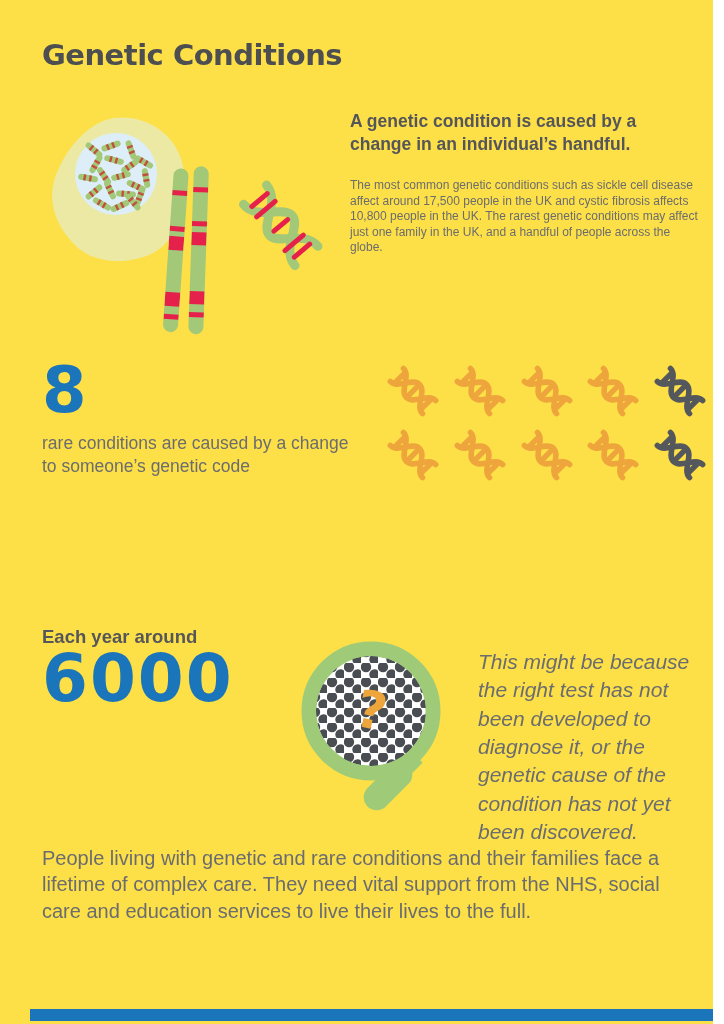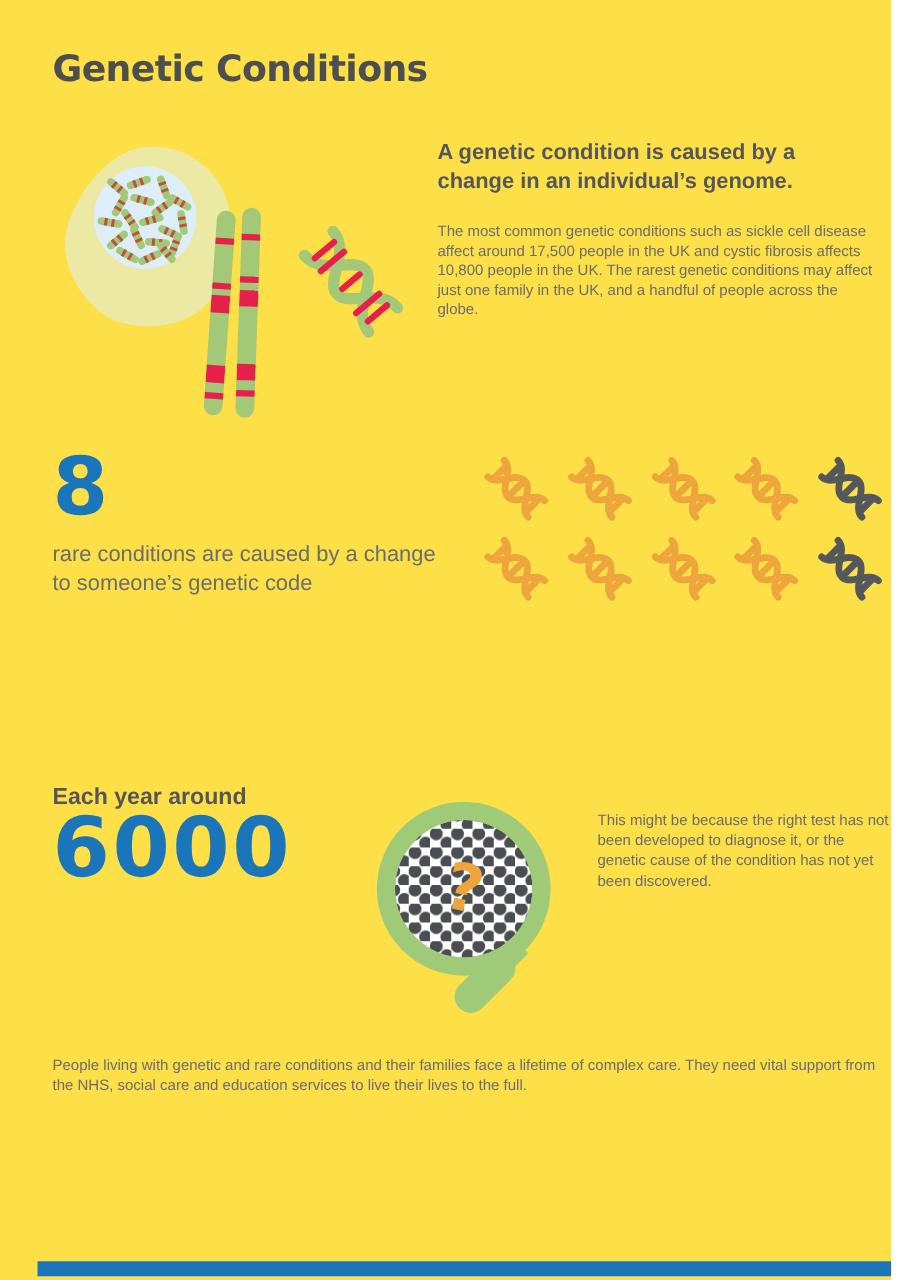--- a/index.html
+++ b/index.html
@@ -57,25 +57,25 @@
   
   .swan-sub{position:absolute;left:42px;top:562px;width:410px;
          font-size:17.5px;line-height:1.32;color:var(--ink-body);}
   .pre-stat{position:absolute;left:42px;top:626px;font-size:18.5px;font-weight:bold;color:var(--ink-bold);}
   .stat2{position:absolute;left:42px;top:646px;color:var(--blue);
          font-family:"DejaVu Sans",sans-serif;font-weight:800;font-size:66px;line-height:1;letter-spacing:2px;}
   .stat2-caption{position:absolute;left:42px;top:718px;width:272px;
          font-size:18.5px;line-height:1.55;font-weight:bold;color:var(--ink-bold);}
   .mag-illo{position:absolute;left:293px;top:633px;}
   .side-par{position:absolute;left:478px;top:648px;width:238px;
-         font-size:12px;line-height:1.35;color:var(--ink-body);}
+         font-size:21px;line-height:1.35;color:var(--ink-body);font-style:italic;}
 
   
   .footer-par{position:absolute;left:42px;top:845px;width:662px;
-         font-size:12px;line-height:1.32;color:var(--ink-body);}
+         font-size:20px;line-height:1.32;color:var(--ink-body);}
   .see-line{position:absolute;left:42px;top:938px;width:670px;
          font-size:17.5px;color:var(--ink-body);}
   .see-line a{color:var(--blue);font-weight:bold;text-decoration:none;}
   .bottom-bar{position:absolute;left:30px;right:0;bottom:3px;height:12px;background:var(--blue);}
 </style>
 </head>
 <body>
 
 <div class="page">
 
@@ -159,21 +159,21 @@
         <path stroke="var(--green)" stroke-width="9" d="M16,-40 C16,-18 -14,-14 -14,0 C-14,14 16,18 16,40"></path>
         <line stroke="var(--band-red)" stroke-width="5" x1="-9" y1="-33" x2="11" y2="-33"></line>
         <line stroke="var(--band-red)" stroke-width="5" x1="-12" y1="-22" x2="12" y2="-22"></line>
         <line stroke="var(--band-red)" stroke-width="5" x1="-8" y1="0" x2="10" y2="0"></line>
         <line stroke="var(--band-red)" stroke-width="5" x1="-12" y1="22" x2="12" y2="22"></line>
         <line stroke="var(--band-red)" stroke-width="5" x1="-9" y1="33" x2="11" y2="33"></line>
       </g>
     </g>
   </svg>
 
-  <div class="lead">A genetic condition is caused by a change in an individual’s genome.</div>
+  <div class="lead">A genetic condition is caused by a change in an individual’s handful.</div>
   <div class="body-par">The most common genetic conditions such as sickle cell disease affect around 17,500 people in the UK and cystic fibrosis affects 10,800 people in the UK. The rarest genetic conditions may affect just one family in the UK, and a handful of people across the globe.</div>
 
   <div class="stat1">
     <span class="big">8</span>
   </div>
   <div class="stat1-caption">rare conditions are caused by a change to someone’s genetic code</div>
 
   <div class="dna-grid">
       <svg viewBox="0 0 64 64" class="dna orange">
         <use href="#dnaIcon"></use>

